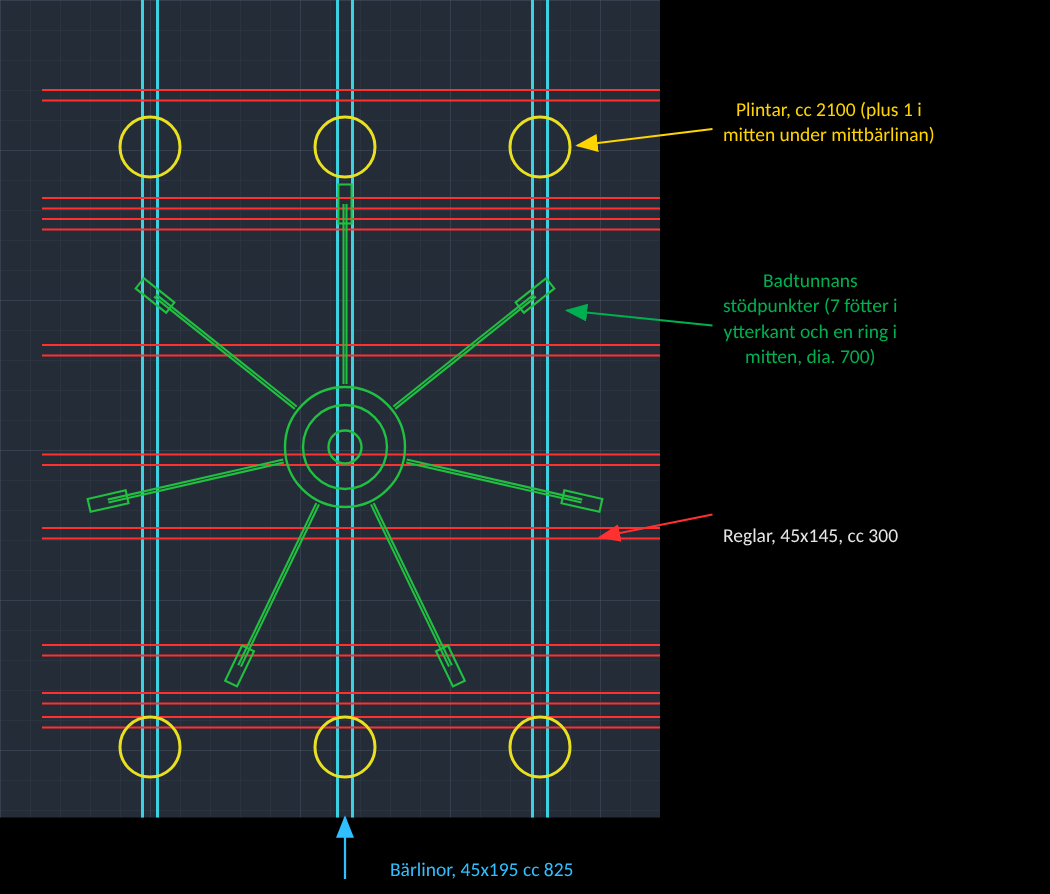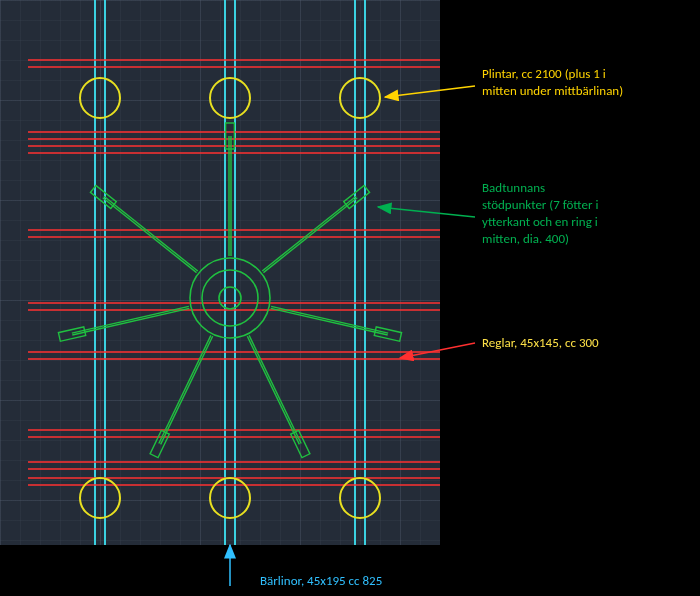--- a/index.html
+++ b/index.html
@@ -33,24 +33,25 @@
   .svg-overlay {
     position: absolute;
     left: 0; top: 0;
     width: 700px; height: 596px;
     pointer-events: none;
   }
   .label {
     position: absolute;
     line-height: 1.3;
     white-space: pre-line;
+    text-align: center;
   }
   .yellow { color: #ffd400; }
   .green  { color: #00b050; }
-  .red    { color: #fde047; }
+  .red    { color: #e5e5e5; margin-top: 15px; }
   .blue   { color: #30c0ff; margin-left: 20px; }
 </style>
 </head>
 <body>
 
 <div class="cad-viewport">
   <div class="grid"></div>
 </div>
 
 <svg class="svg-overlay" viewBox="0 0 700 596">
@@ -138,15 +139,15 @@
   <line x1="475" y1="217" x2="378" y2="207" stroke="#00b050" stroke-width="1.5" marker-end="url(#ah-green)"></line>
   <line x1="475" y1="343" x2="400" y2="358" stroke="#ff3030" stroke-width="1.5" marker-end="url(#ah-red)"></line>
   <line x1="230" y1="586" x2="230" y2="545" stroke="#30c0ff" stroke-width="1.5" marker-end="url(#ah-blue)"></line>
 </svg>
 
 <div class="label yellow" style="left:482px; top:66px;">Plintar, cc 2100 (plus 1 i
 mitten under mittbärlinan)</div>
 <div class="label green" style="left:482px; top:180px;">Badtunnans
 stödpunkter (7 fötter i
 ytterkant och en ring i
-mitten, dia. 400)</div>
+mitten, dia. 700)</div>
 <div class="label red" style="left:482px; top:335px;">Reglar, 45x145, cc 300</div>
 <div class="label blue" style="left:240px; top:573px;">Bärlinor, 45x195 cc 825</div>
 
 </body></html>

